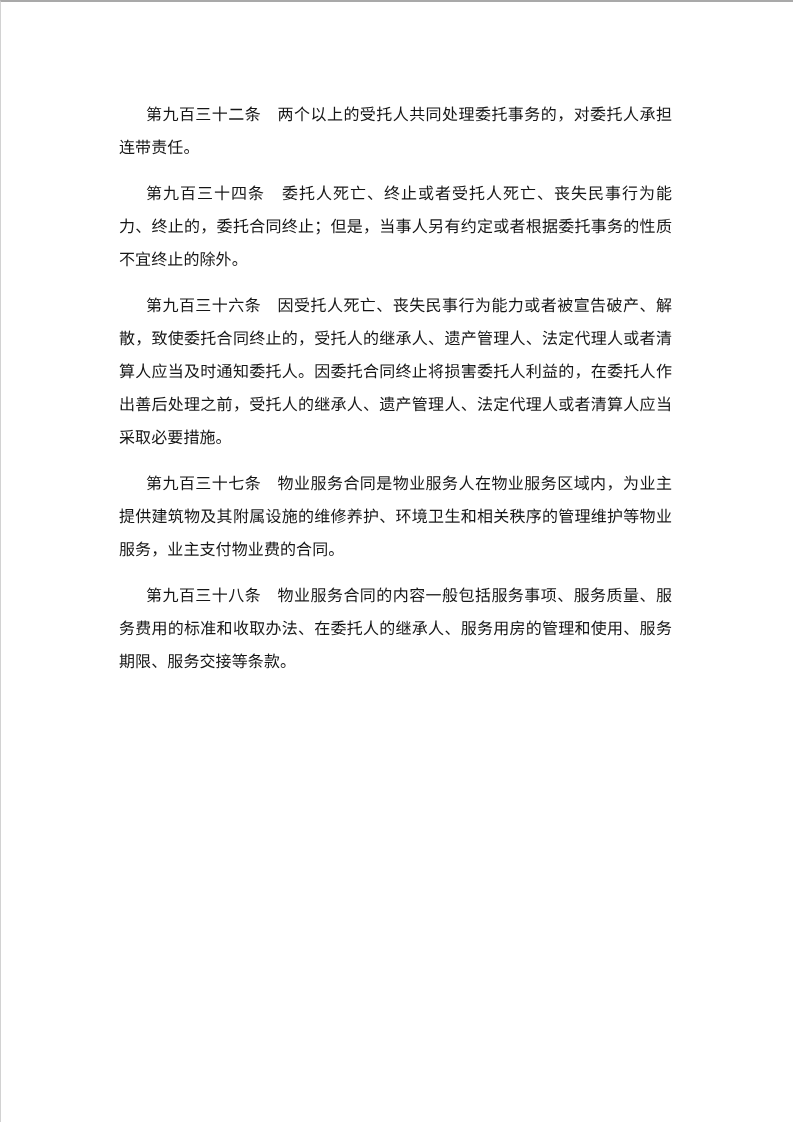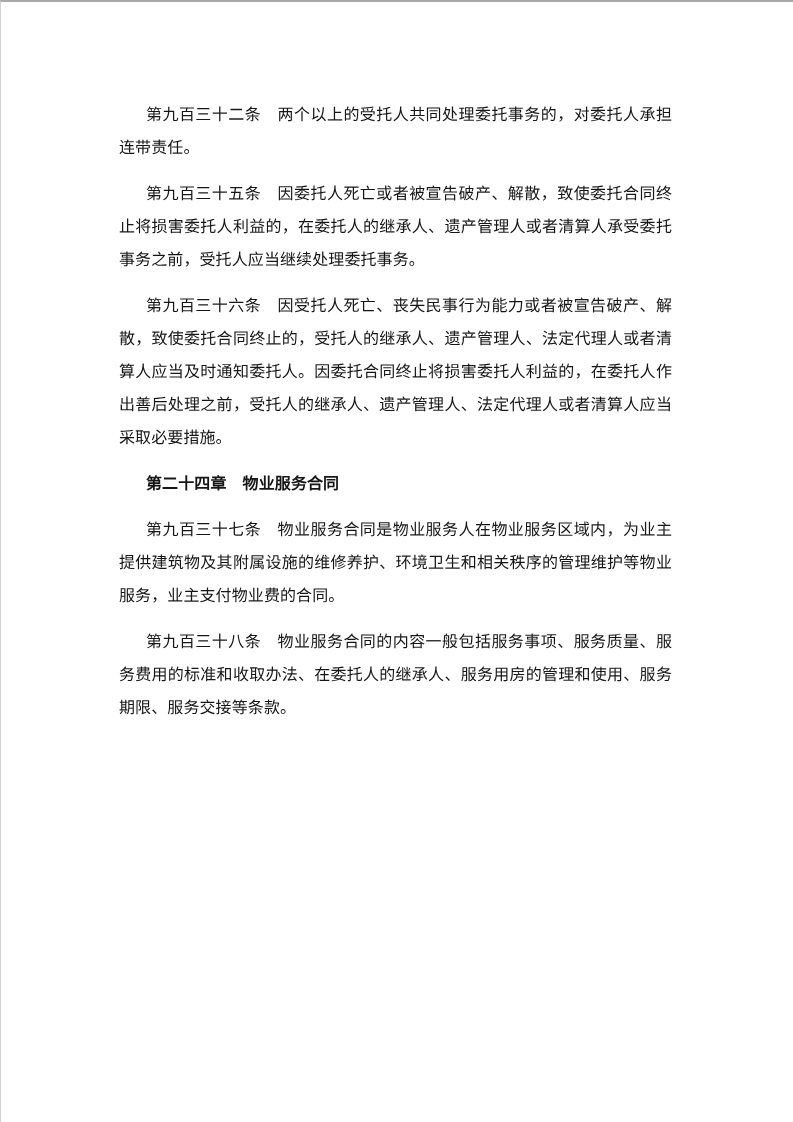--- a/index.html
+++ b/index.html
@@ -44,19 +44,18 @@
     font-weight: bold;
     text-align: left;
   }
 </style>
 </head>
 <body>
 
 <div class="page" style="border-top-color: rgb(169, 169, 169); border-left-color: rgb(210, 210, 210); background: rgb(255, 255, 255);">
   <div class="content" id="content" style="color: rgb(22, 22, 22);">
       <p>第九百三十二条　两个以上的受托人共同处理委托事务的，对委托人承担连带责任。</p>
-      <p>第九百三十五条　因委托人死亡或者被宣告破产、解散，致使委托合同终止将损害委托人利益的，在委托人的继承人、遗产管理人或者清算人承受委托事务之前，受托人应当继续处理委托事务。</p>
+      <p>第九百三十四条　委托人死亡、终止或者受托人死亡、丧失民事行为能力、终止的，委托合同终止；但是，当事人另有约定或者根据委托事务的性质不宜终止的除外。</p>
       <p>第九百三十六条　因受托人死亡、丧失民事行为能力或者被宣告破产、解散，致使委托合同终止的，受托人的继承人、遗产管理人、法定代理人或者清算人应当及时通知委托人。因委托合同终止将损害委托人利益的，在委托人作出善后处理之前，受托人的继承人、遗产管理人、法定代理人或者清算人应当采取必要措施。</p>
-      <p class="heading">第二十四章　物业服务合同</p>
       <p>第九百三十七条　物业服务合同是物业服务人在物业服务区域内，为业主提供建筑物及其附属设施的维修养护、环境卫生和相关秩序的管理维护等物业服务，业主支付物业费的合同。</p>
       <p>第九百三十八条　物业服务合同的内容一般包括服务事项、服务质量、服务费用的标准和收取办法、在委托人的继承人、服务用房的管理和使用、服务期限、服务交接等条款。</p>
     </div>
 </div>
 
 </body></html>

